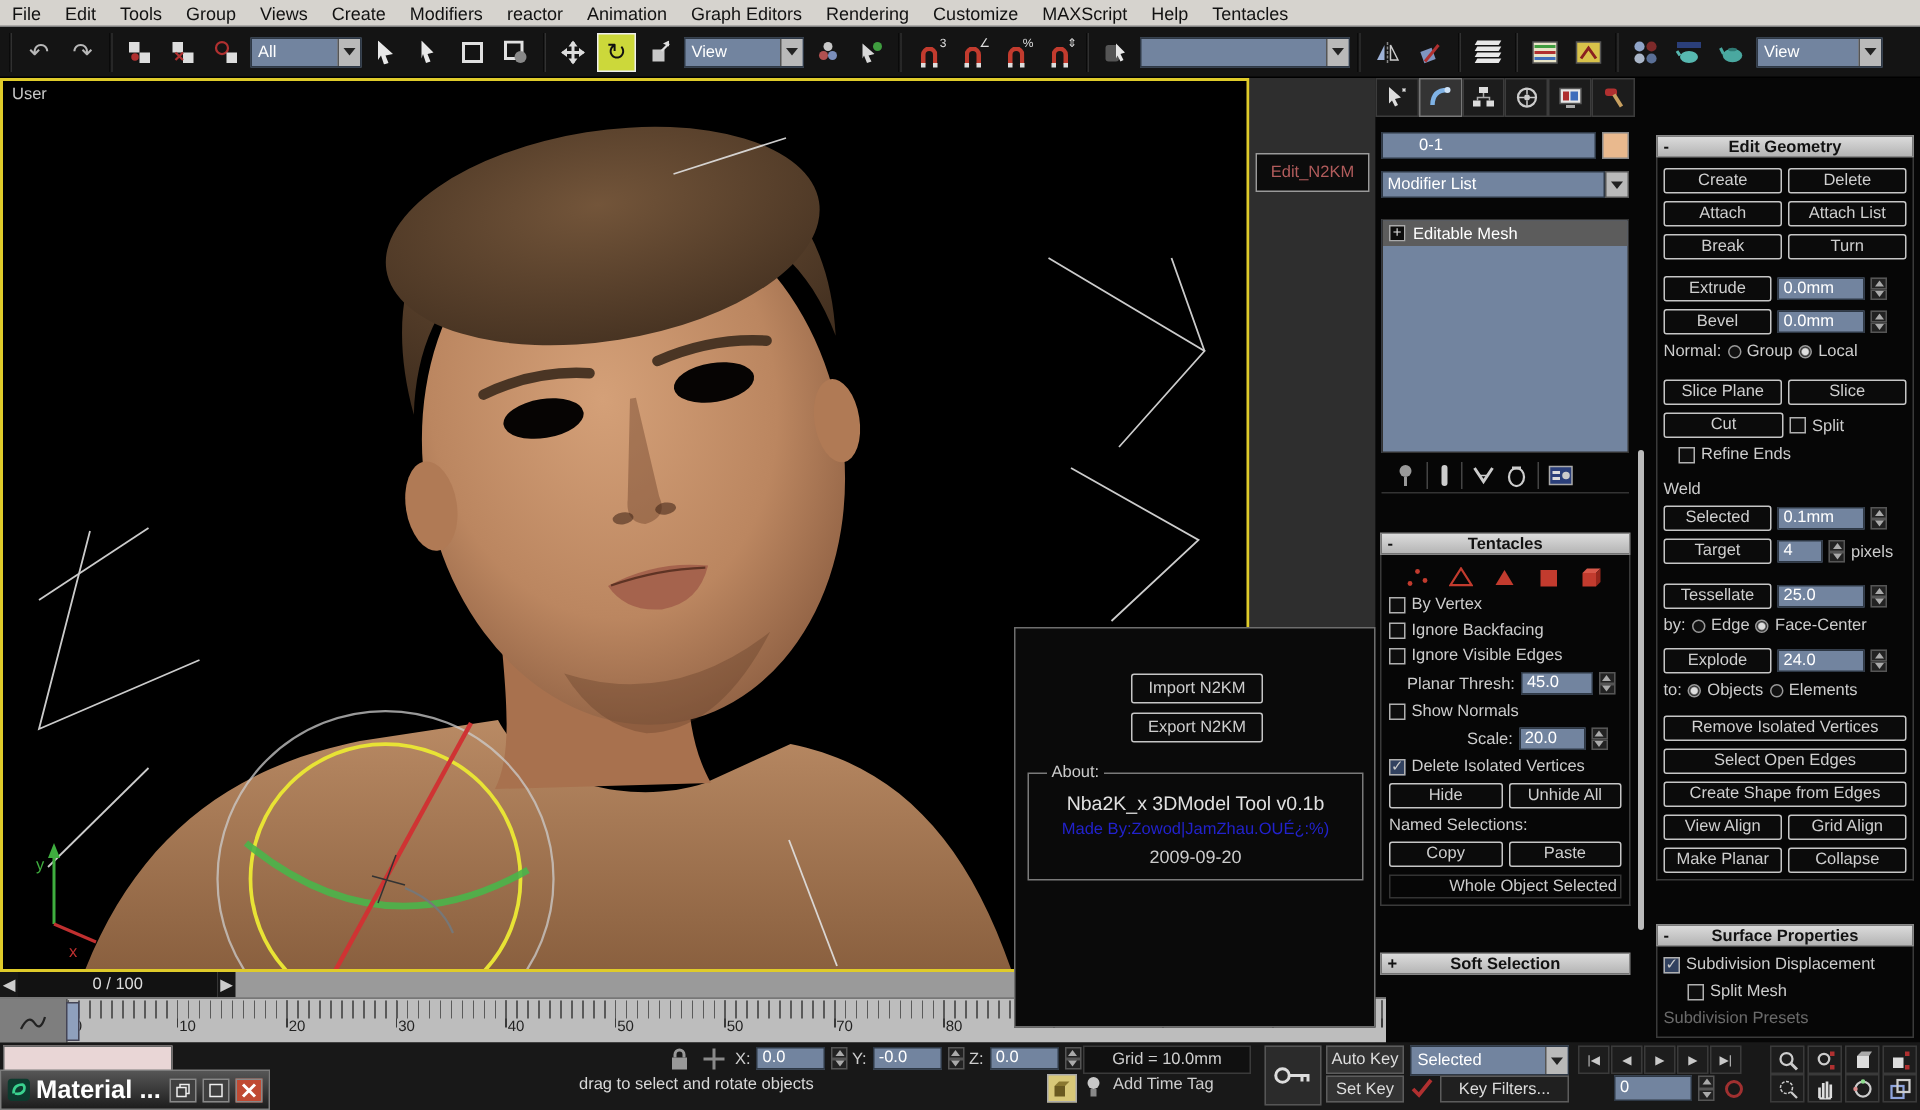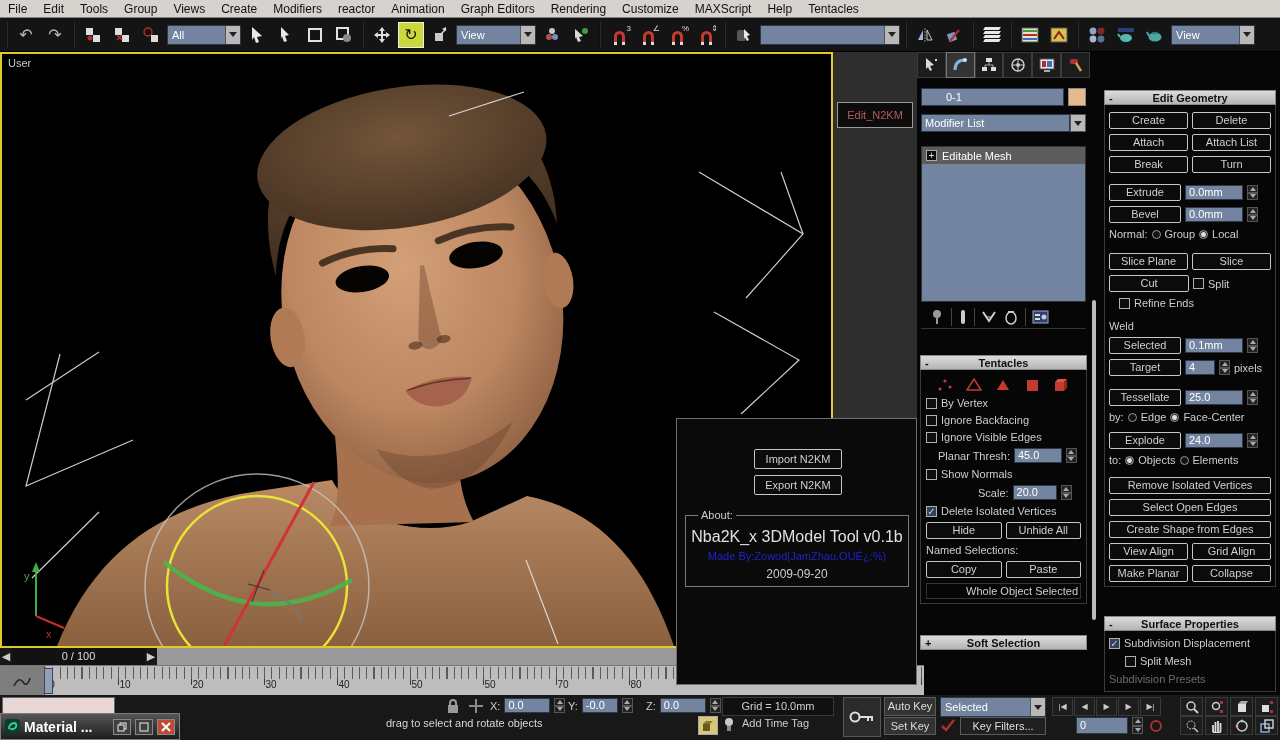--- a/index.html
+++ b/index.html
@@ -88,21 +88,21 @@
   .pinkbox { left:2px; top:2px; width:113px; height:19px; background:#e9d6d6; border:1px solid #666; }
   .sunk { background:#101010; border:1px solid #3a3a3a; border-bottom:1px solid #e8e8e8; color:#d0d0d0; }
   .coordlbl { color:#cdcdcd; }
   .keybtnbig { left:843px; top:2px; width:38px; height:40px; background:#2b2b2b; border:1px solid #555; display:flex; align-items:center; justify-content:center; }
   .greybtn { background:#333; border:1px solid #5c5c5c; color:#ddd; text-align:center; }
   .navbtn { width:23px; height:19px; background:#1d1d1d; border:1px solid #3a3a3a; display:flex; align-items:center; justify-content:center; }
   .playbtn { width:21px; height:19px; background:#1d1d1d; border:1px solid #3a3a3a; color:#c9c9c9; font-size:8px; display:flex; align-items:center; justify-content:center; }
 
   
   .matwin { left:0; top:713px; width:180px; height:27px; background:linear-gradient(#565656,#1d1d1d); border:1px solid #7c7c7c; display:flex; align-items:center; gap:4px; padding:0 4px; z-index:60; }
-  .matwin .txt { color:#fff; font-weight:bold; font-size:14px; flex:1; }
+  .matwin .txt { color:#fff; font-weight:bold; font-size:17px; flex:1; }
   .matbtn { width:18px; height:16px; background:#3f3f3f; border:1px solid #888; color:#eee; font-size:9px; display:flex; align-items:center; justify-content:center; }
   .matbtn.close { background:#c04a33; }
 
   .scrollbar { left:1092px; top:300px; width:4px; height:320px; background:#bbb; border-radius:2px; }
 </style>
 </head>
 <body>
 
 <div id="root">
 
@@ -732,21 +732,21 @@
     <div class="abs row" style="left:490px; top:3px;">
       <span class="coordlbl">X:</span>
       <span class="field" style="width:46px;"><span>0.0</span></span>
       <span class="spin">
           <div class="up"></div>
           <div class="dn"></div>
         </span>
     </div>
     <div class="abs row" style="left:568px; top:3px;">
       <span class="coordlbl">Y:</span>
-      <span class="field" style="width:36px;"><span>-0.0</span></span>
+      <span class="field" style="width:46px;"><span>-0.0</span></span>
       <span class="spin">
           <div class="up"></div>
           <div class="dn"></div>
         </span>
     </div>
     <div class="abs row" style="left:646px; top:3px;">
       <span class="coordlbl">Z:</span>
       <span class="field" style="width:46px;"><span>0.0</span></span>
       <span class="spin">
           <div class="up"></div>
@@ -881,19 +881,19 @@
           <path d="M1,1 L9,9 M9,1 L1,9" stroke="#fff" stroke-width="2"></path>
         </svg>
       </div>
   </div>
 
   <div class="abs dialog">
     <div class="abs xbtn" style="left:77px; top:30px; width:88px; height:20px; line-height:18px;">Import N2KM</div>
     <div class="abs xbtn" style="left:77px; top:56px; width:88px; height:20px; line-height:18px;">Export N2KM</div>
     <div class="aboutbox">
       <span class="aboutlbl">About:</span>
-      <div style="text-align:center; margin-top:12px; color:#e0e0e0; font-size:16px;">Nba2K_x 3DModel Tool v0.1b</div>
+      <div style="text-align:center; margin-top:12px; color:#e0e0e0; font-size:13px;">Nba2K_x 3DModel Tool v0.1b</div>
       <div style="text-align:center; margin-top:4px; color:#2222cc; font-size:11px;">Made By:Zowod|JamZhau.OUÉ¿:%)</div>
       <div style="text-align:center; margin-top:5px; color:#cccccc; font-size:12px;">2009-09-20</div>
     </div>
   </div>
 
 </div>
 
 </body></html>

